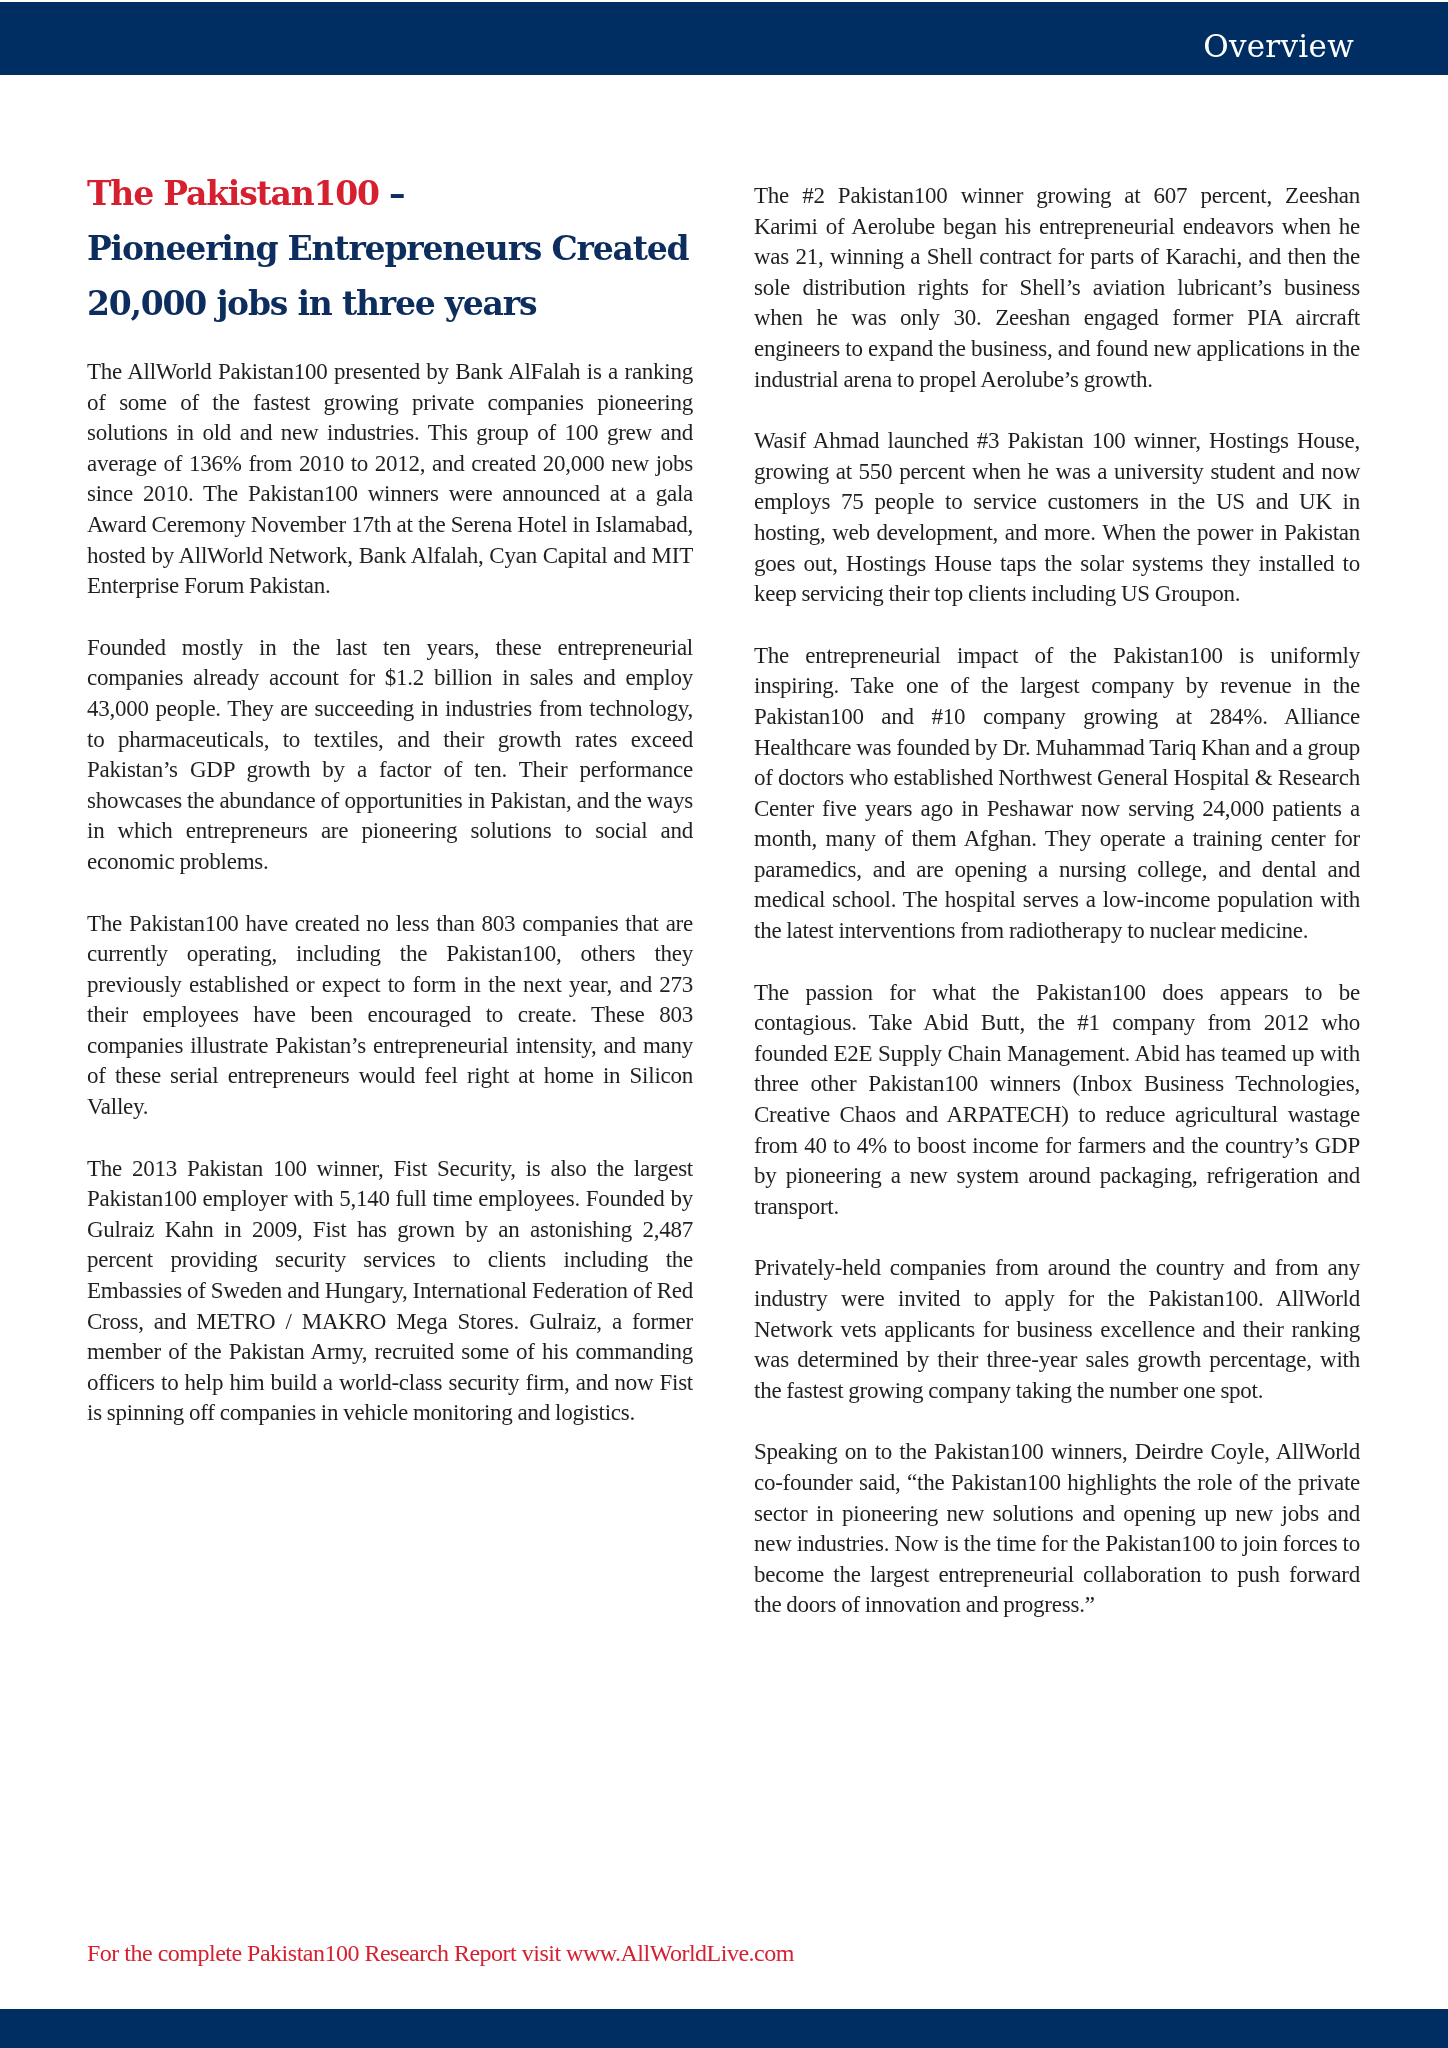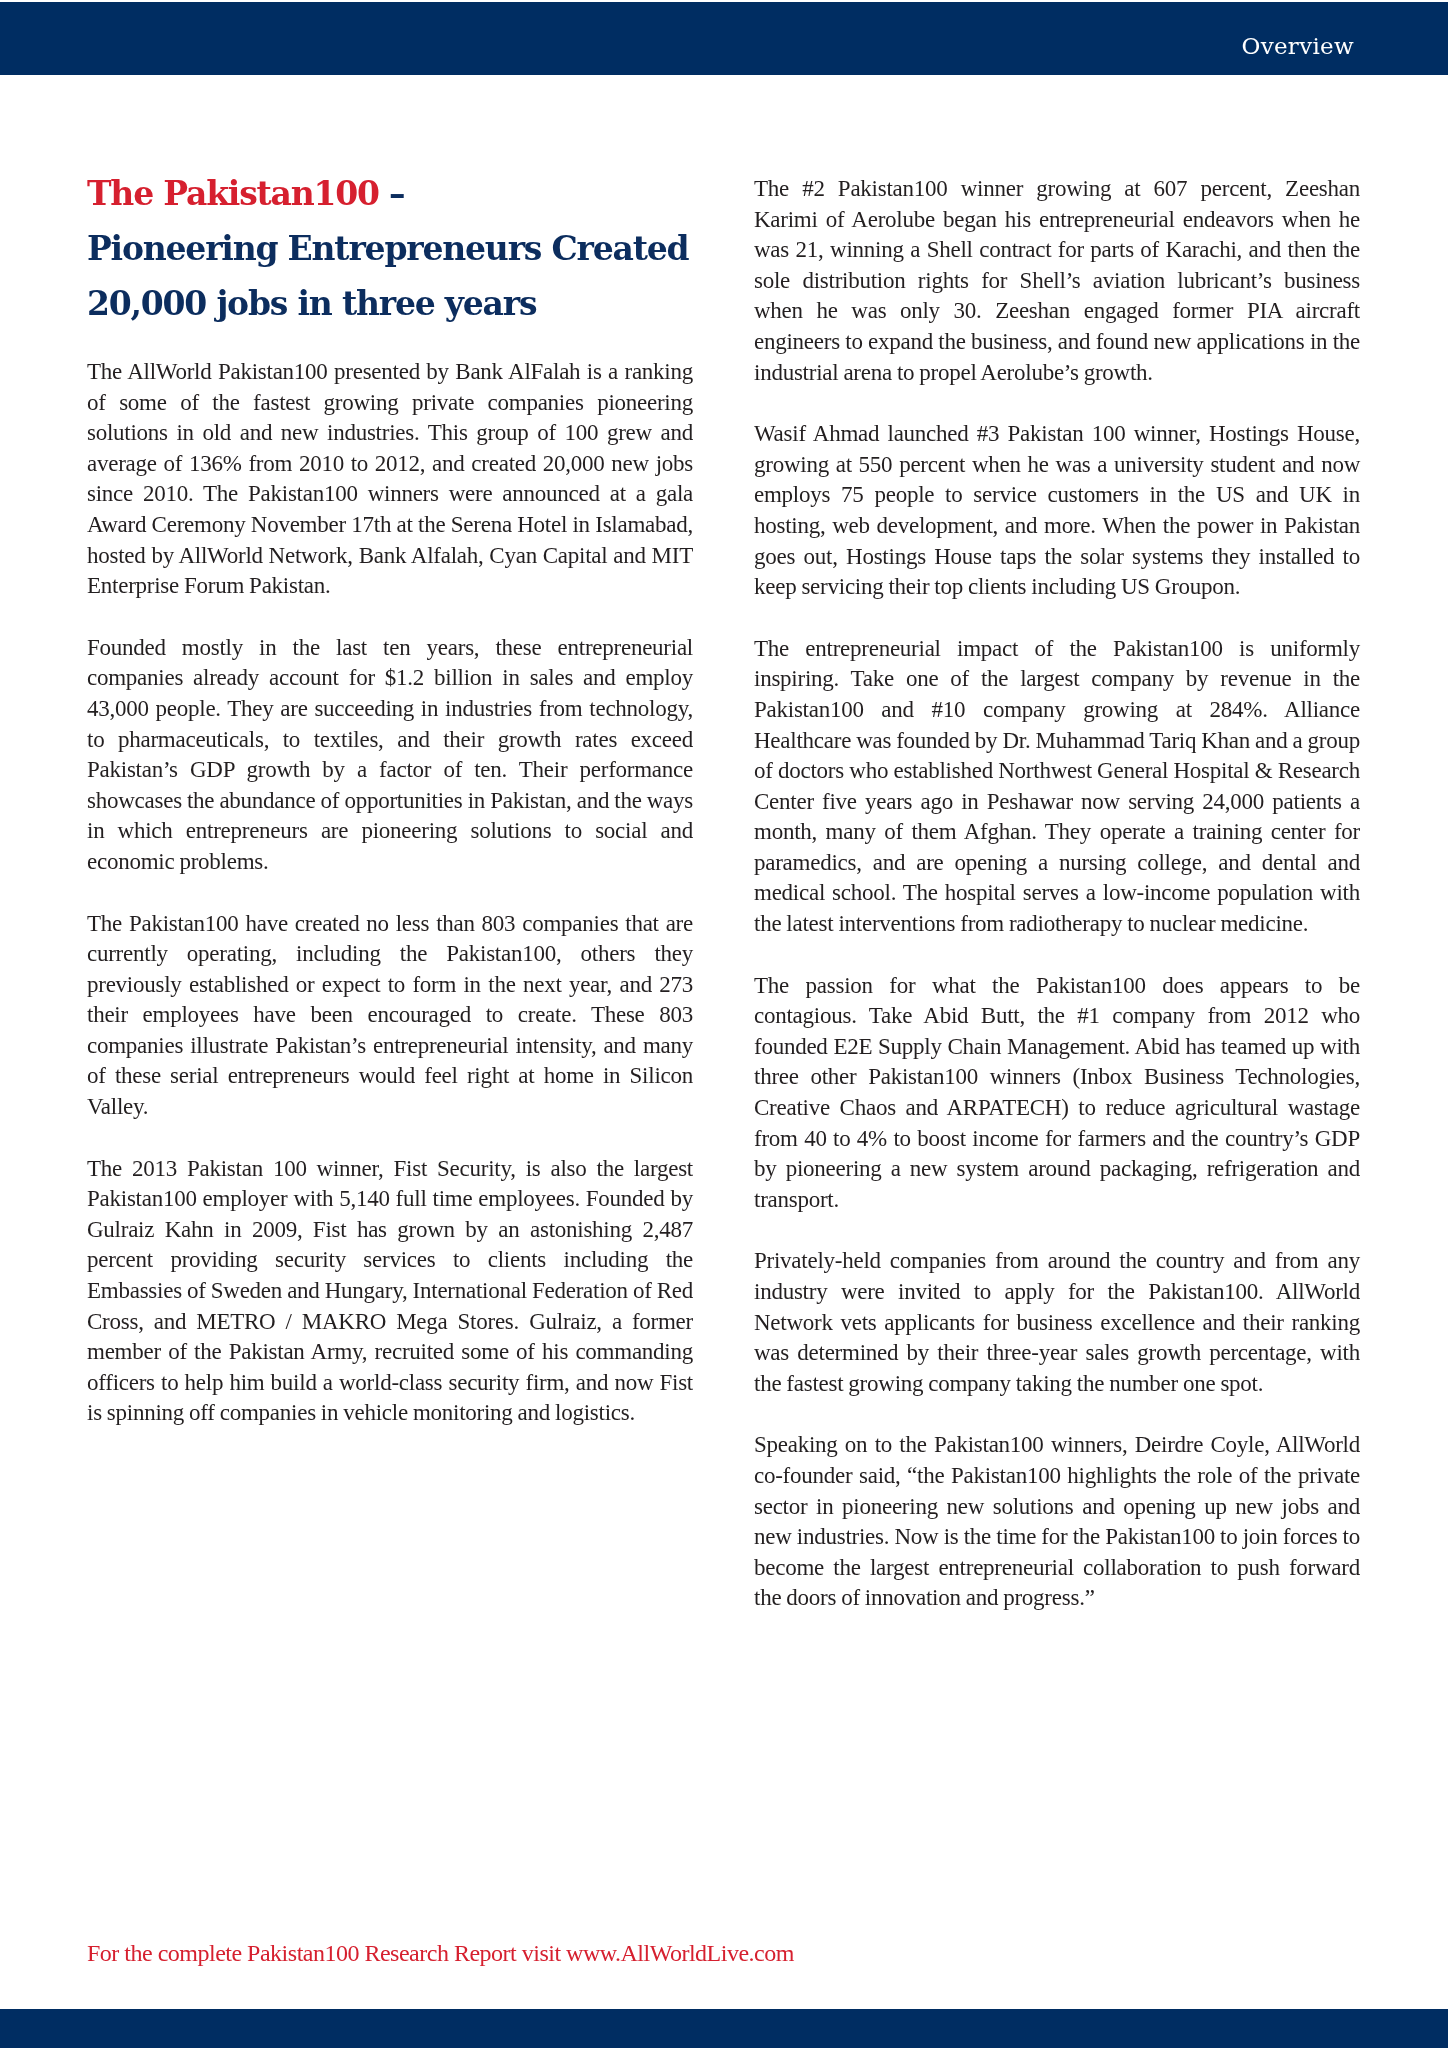--- a/index.html
+++ b/index.html
@@ -7,21 +7,21 @@
     width: 1448px; height: 2048px; position: relative; overflow: hidden;
     background: #ffffff;
     font-family: "Liberation Serif", "DejaVu Serif", serif;
   }
   .top-bar {
     position: absolute; left: 0; top: 2px; width: 1448px; height: 73px;
     background: #002d62;
   }
   .top-bar .section-label {
     position: absolute; right: 94px; top: 27px;
-    color: #ffffff; font-size: 23px; line-height: 34px;
+    color: #ffffff; font-size: 31px; line-height: 34px;
     font-family: "DejaVu Serif", "Liberation Serif", serif;
     letter-spacing: 0.3px;
   }
   .bottom-bar {
     position: absolute; left: 0; top: 2009px; width: 1448px; height: 39px;
     background: #002d62;
   }
   .col {
     position: absolute; top: 166px; width: 606px;
     color: #231f20;
@@ -31,21 +31,21 @@
   .col.right { left: 754px; top: 166px; }
   .title {
     margin: 0 0 26px 0;
     font-family: "DejaVu Serif", "Liberation Serif", serif;
     font-weight: bold; font-size: 33px; line-height: 55px;
     letter-spacing: -1.2px;
     color: #0c2d5e;
   }
   .title .red { color: #d6202f; }
   .para {
-    margin: 8px 0 31px 0;
+    margin: 15px 0 31px 0;
     text-align: justify;
     letter-spacing: -0.25px;
     word-spacing: -0.5px;
   }
   .footer-link {
     position: absolute; left: 87px; top: 1939px;
     color: #d6202f; font-size: 24px; line-height: 28px;
     letter-spacing: -0.5px;
     text-decoration: none;
     text-align: right;

